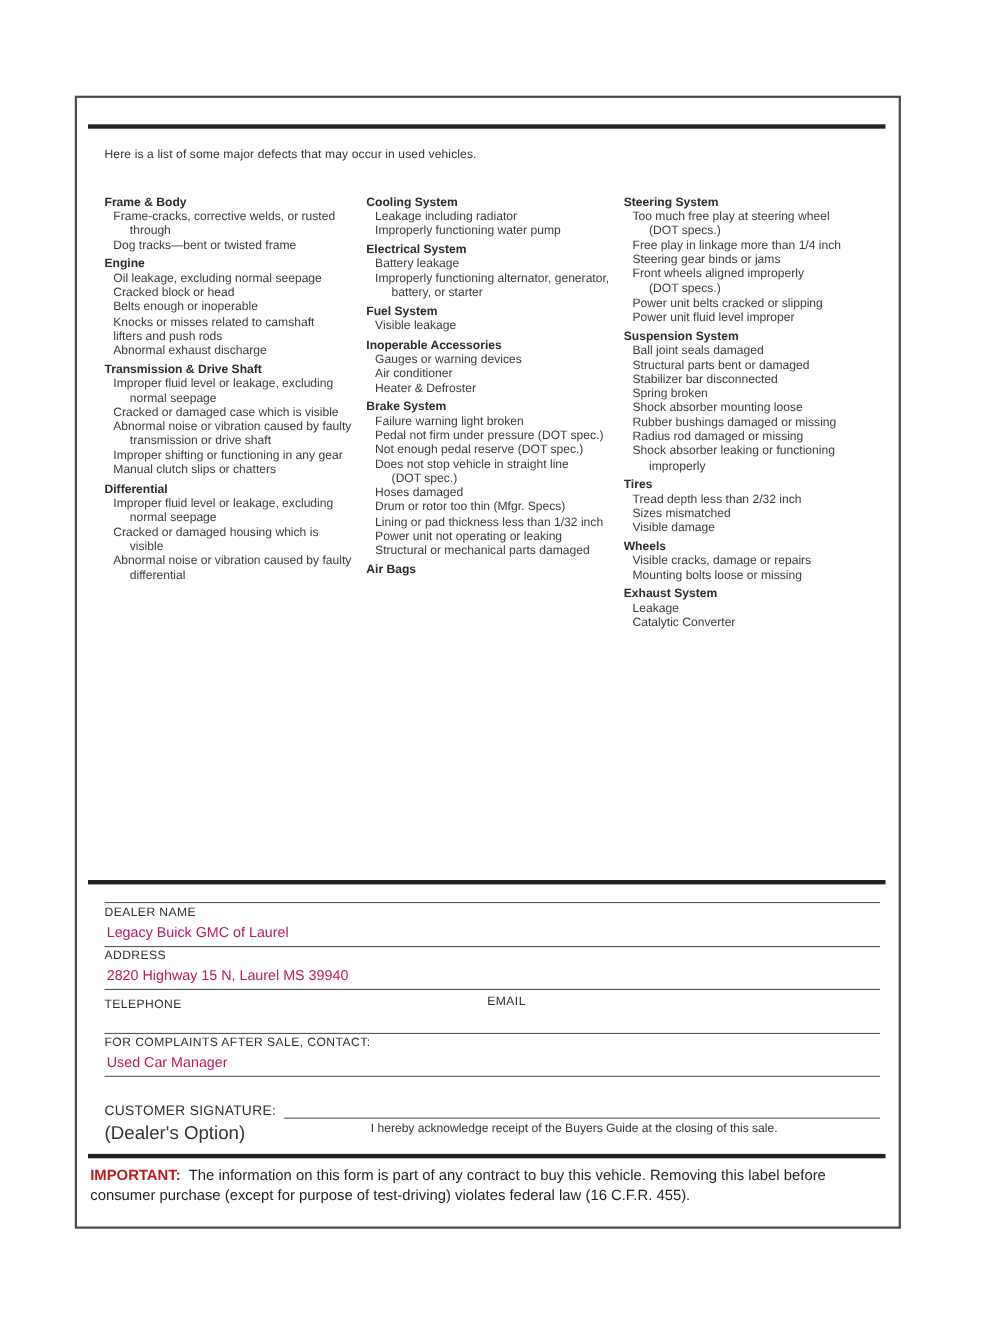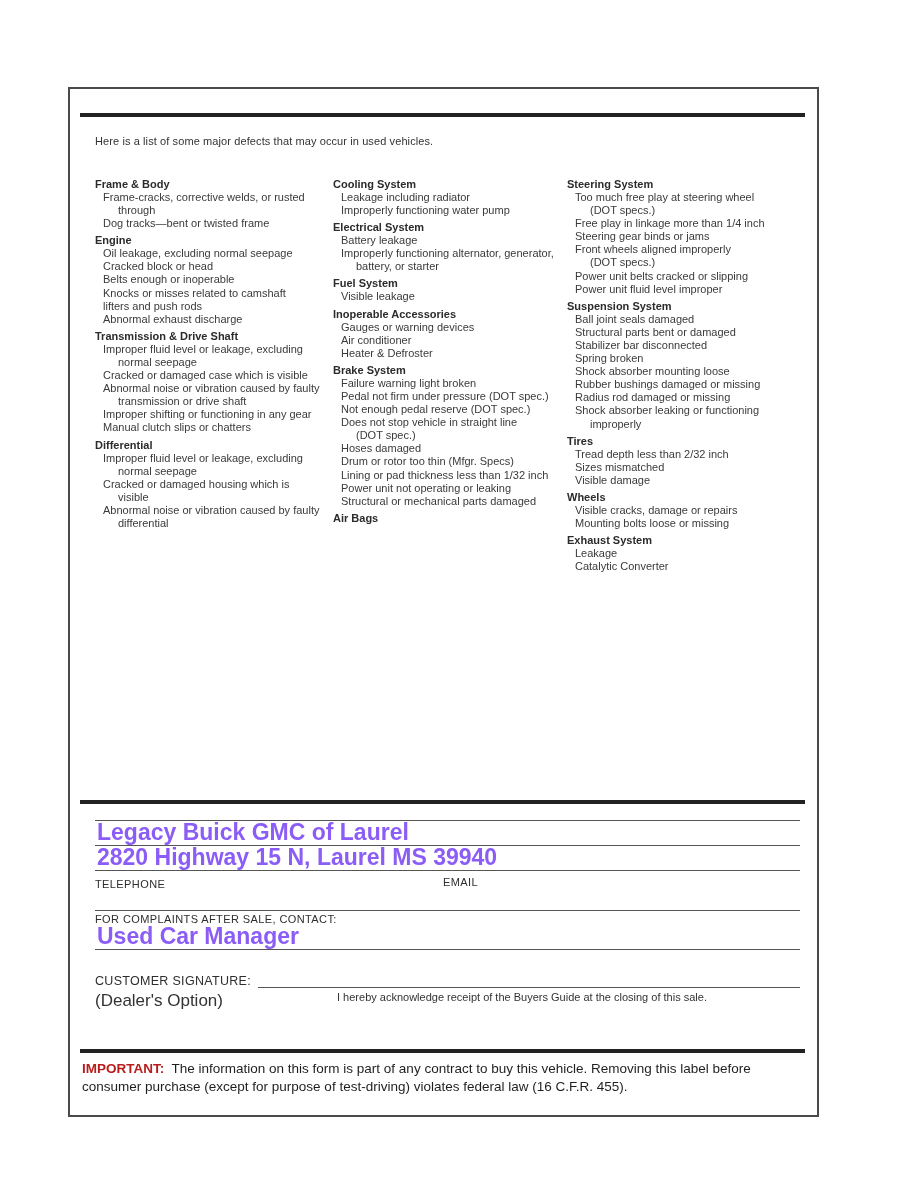--- a/index.html
+++ b/index.html
@@ -34,21 +34,21 @@
   }
   .lvl1{padding-left:8px;}
   .lvl2{padding-left:23px;}
   .fields{position:absolute;left:25px;top:731px;width:705px;}
   .fline{border-top:1.5px solid #555;height:0;}
   .fline.gap{margin-top:22px;}
   .flabel{
     font-size:11px;color:#2e2e2e;margin-top:2.5px;letter-spacing:.4px;
   }
   .fvalue{
-    font-size:23px;color:#8b5cf6;margin:1px 0 2px 2px;line-height:21px;font-weight:bold;
+    font-size:13px;color:#be185d;margin:1px 0 2px 2px;line-height:21px;
   }
   .frow{position:relative;margin-top:2.5px;height:14px;}
   .frow .flabel{margin-top:2px;}
   .frow .email-label{position:absolute;left:348px;top:0;}
   .sigrow{display:flex;align-items:flex-start;margin-top:24px;}
   .siglabel{font-size:12.5px;color:#2e2e2e;white-space:nowrap;letter-spacing:.3px;}
   .sigline{flex:1;border-bottom:1.5px solid #555;margin-left:7px;height:13px;}
   .sigsub{position:relative;margin-top:3px;height:14px;}
   .sigopt{font-size:17px;color:#333;}
   .sigack{position:absolute;left:242px;top:0;font-size:11px;color:#333;}
@@ -183,22 +183,24 @@
           <div class="dline lvl1">Leakage</div>
           <div class="dline lvl1">Catalytic Converter</div>
         </div>
       </div>
   </div>
 
   <div class="rule rule-mid"></div>
 
   <div class="fields">
     <div class="fline"></div>
+    <div class="flabel">DEALER NAME</div>
     <div class="fvalue">Legacy Buick GMC of Laurel</div>
     <div class="fline"></div>
+    <div class="flabel">ADDRESS</div>
     <div class="fvalue">2820 Highway 15 N, Laurel MS 39940</div>
     <div class="fline"></div>
     <div class="frow">
       <span class="flabel">TELEPHONE</span>
       <span class="flabel email-label">EMAIL</span>
     </div>
 
     <div class="fline gap"></div>
     <div class="flabel">FOR COMPLAINTS AFTER SALE, CONTACT:</div>
     <div class="fvalue">Used Car Manager</div>

